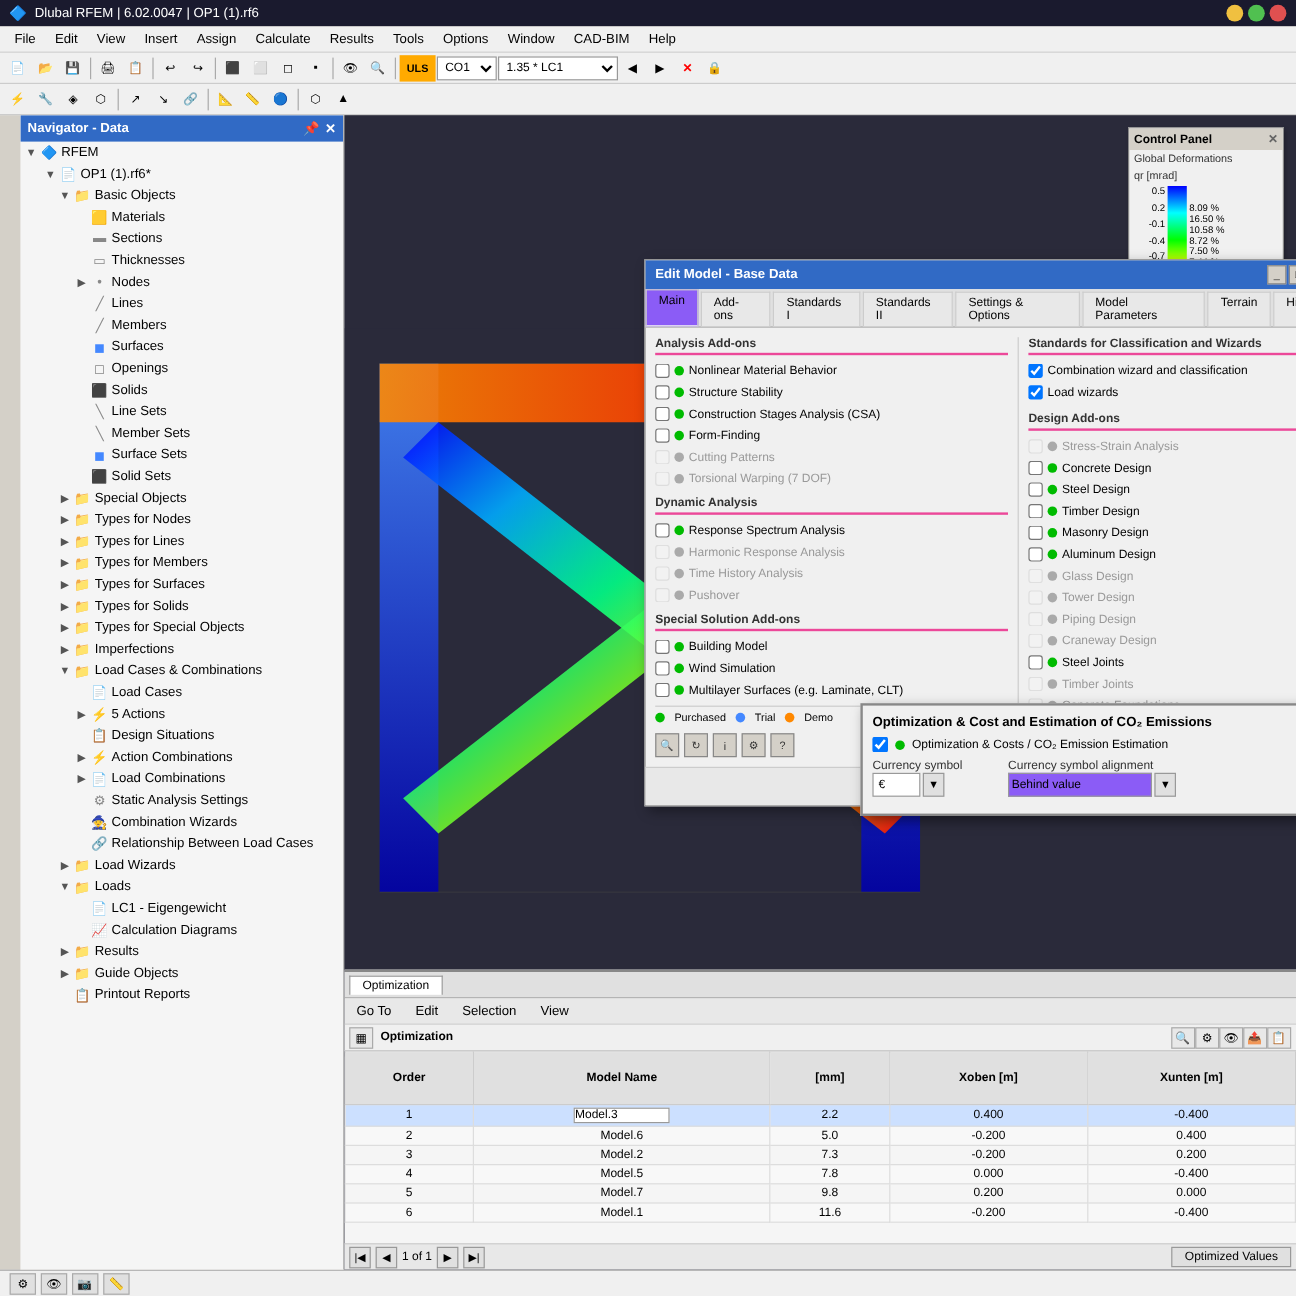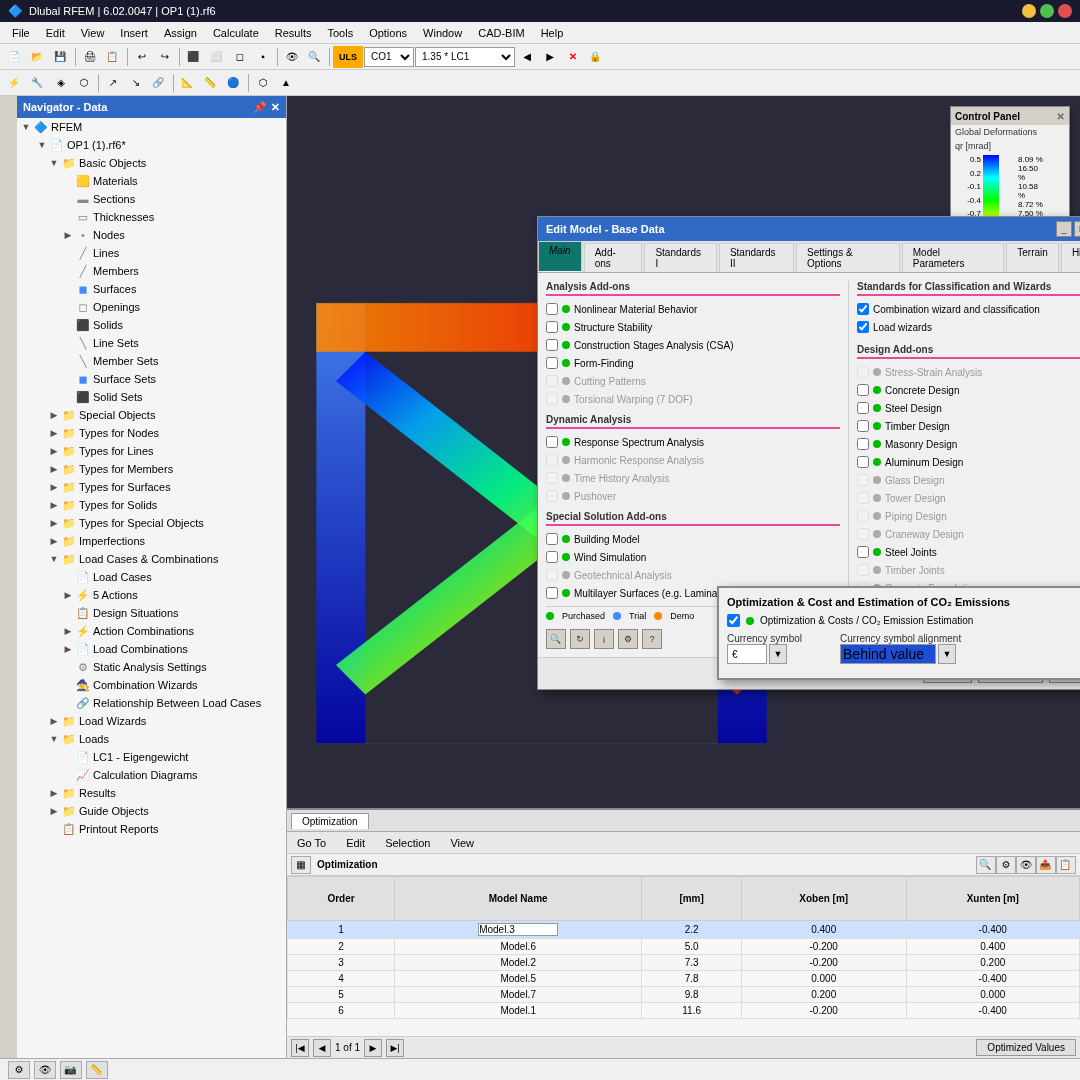--- a/index.html
+++ b/index.html
@@ -43,21 +43,21 @@
     .tree-icon { width: 16px; height: 16px; display: inline-flex; align-items: center; justify-content: center; flex-shrink: 0; margin-right: 2px; }
     .tree-label { font-size: 11px; }
 
     
     .canvas-area { flex: 1; background: #2a2a3a; position: relative; overflow: hidden; }
 
     
     .status-bar { background: #f0f0f0; height: 22px; display: flex; align-items: center; padding: 0 8px; font-size: 10px; border-top: 1px solid #aaa; }
 
     
-    .control-panel { position: absolute; right: 10px; top: 10px; width: 120px; background: #f0f0f0; border: 1px solid #888; box-shadow: 2px 2px 4px rgba(0,0,0,0.3); }
+    .control-panel { position: absolute; right: 10px; top: 10px; width: 130px; background: #f0f0f0; border: 1px solid #888; box-shadow: 2px 2px 4px rgba(0,0,0,0.3); }
     .cp-header { background: #d4d0c8; height: 18px; display: flex; align-items: center; padding: 0 4px; font-size: 10px; font-weight: bold; }
     .cp-close { margin-left: auto; cursor: pointer; color: #666; font-size: 10px; }
     .cp-label { font-size: 9px; padding: 2px 4px; color: #333; }
     .cp-gradient { width: 20px; background: linear-gradient(to bottom, #0000ff, #00ffff, #00ff00, #ffff00, #ff0000); }
 
     
     .bottom-panel { position: absolute; bottom: 0; left: 0; right: 0; height: 250px; background: #f5f5f5; border-top: 2px solid #888; display: flex; flex-direction: column; }
     .bottom-header { background: #e0e0e0; height: 22px; display: flex; align-items: center; padding: 0 4px; border-bottom: 1px solid #aaa; }
     .bottom-tabs { display: flex; }
     .bottom-tab { padding: 2px 10px; background: #f0f0f0; border: 1px solid #999; border-bottom: none; font-size: 10px; cursor: pointer; margin-right: 2px; }
@@ -70,21 +70,21 @@
     .bottom-table tr:nth-child(even) td { background: #f8f8f8; }
     .bottom-table tr.selected td { background: #cce0ff; }
     .bottom-footer { height: 22px; background: #e8e8e8; display: flex; align-items: center; padding: 0 4px; font-size: 10px; border-top: 1px solid #ccc; gap: 4px; }
     .nav-btn { width: 18px; height: 18px; background: #e0e0e0; border: 1px solid #999; cursor: pointer; display: flex; align-items: center; justify-content: center; font-size: 9px; }
     .modal { position: absolute; top: 120px; left: 250px; width: 580px; background: #f0f0f0; border: 1px solid #888; box-shadow: 4px 4px 10px rgba(0,0,0,0.4); display: flex; flex-direction: column; }
     .modal-title { background: #316ac5; color: white; height: 24px; display: flex; align-items: center; padding: 0 8px; font-size: 11px; font-weight: bold; }
     .modal-title-btns { margin-left: auto; display: flex; gap: 2px; }
     .modal-title-btn { width: 16px; height: 16px; background: #d4d0c8; border: 1px solid #888; cursor: pointer; display: flex; align-items: center; justify-content: center; font-size: 9px; color: #333; }
     .modal-tabs { display: flex; background: #e0e0e0; border-bottom: 1px solid #aaa; }
     .modal-tab { padding: 3px 10px; font-size: 10px; cursor: pointer; border: 1px solid #ccc; border-bottom: none; margin-right: 2px; margin-top: 2px; background: #e8e8e8; }
-    .modal-tab.active { background: #0f766e; border-bottom: 1px solid #f0f0f0; margin-top: 0; font-style: italic; }
+    .modal-tab.active { background: #8b5cf6; border-bottom: 1px solid #f0f0f0; margin-top: 0; }
     .modal-content { display: flex; flex: 1; padding: 8px; gap: 8px; }
     .modal-left { flex: 1; }
     .modal-right { width: 260px; border-left: 1px solid #ccc; padding-left: 8px; }
 
     .section-title { font-size: 10px; font-weight: bold; color: #333; margin-bottom: 4px; border-bottom: 2px solid #ec4899; padding-bottom: 2px; }
     .addon-item { display: flex; align-items: center; height: 18px; gap: 4px; font-size: 10px; }
     .addon-item input[type="checkbox"] { width: 12px; height: 12px; cursor: pointer; }
     .dot { width: 8px; height: 8px; border-radius: 50%; flex-shrink: 0; }
     .dot-green { background: #00bb00; }
     .dot-gray { background: #aaaaaa; }
@@ -96,21 +96,21 @@
     .modal-btn { padding: 3px 16px; background: #e0e0e0; border: 1px solid #888; cursor: pointer; font-size: 10px; }
     .modal-btn.primary { background: #e0e0e0; }
 
     
     .optim-popup { position: absolute; top: 490px; left: 430px; width: 600px; background: #f0f0f0; border: 2px solid #888; box-shadow: 4px 4px 10px rgba(0,0,0,0.4); padding: 8px; }
     .optim-title { font-size: 11px; font-weight: bold; margin-bottom: 6px; }
     .optim-row { display: flex; align-items: center; gap: 6px; margin-bottom: 6px; font-size: 10px; }
     .currency-group { display: flex; align-items: center; gap: 8px; }
     .currency-label { font-size: 10px; color: #333; }
     .currency-input { width: 40px; height: 20px; background: #fff; border: 1px solid #999; padding: 0 4px; font-size: 10px; }
-    .currency-select { width: 96px; height: 20px; background: #1d4ed8; border: 1px solid #999; font-size: 14px; padding: 0 2px; }
+    .currency-select { width: 120px; height: 20px; background: #8b5cf6; border: 1px solid #999; font-size: 10px; padding: 0 2px; }
 
     
     .addon-item.disabled { color: #999; }
     .addon-item.disabled input { opacity: 0.5; }
   </style>
 </head>
 <body>
 
 <div class="title-bar">
   <span style="margin-right:6px; font-size:12px;">🔷</span>
@@ -470,21 +470,21 @@
         <div style="display:flex; flex-direction:column; justify-content:space-between; font-size:8px; padding-right:2px; text-align:right; width:28px;">
           <span>0.5</span>
           <span>0.2</span>
           <span>-0.1</span>
           <span>-0.4</span>
           <span>-0.7</span>
           <span>-1.0</span>
           <span>-1.3</span>
         </div>
         <div class="cp-gradient" style="width:16px; height:90px;"></div>
-        <div style="display:flex; flex-direction:column; justify-content:flex-start; font-size:8px; padding-left:19px; width:44px;">
+        <div style="display:flex; flex-direction:column; justify-content:center; font-size:8px; padding-left:2px; width:44px;">
           <span>8.09 %</span>
           <span>16.50 %</span>
           <span>10.58 %</span>
           <span>8.72 %</span>
           <span>7.50 %</span>
           <span>7.44 %</span>
           <span>7.45 %</span>
         </div>
       </div>
     </div>
@@ -570,25 +570,20 @@
           <div class="section-title" style="margin-top:6px;">Special Solution Add-ons</div>
           <div class="addon-item">
             <input type="checkbox" style="">
             <span class="dot dot-green"></span>
             <span>Building Model</span>
           </div>
           <div class="addon-item">
             <input type="checkbox" style="">
             <span class="dot dot-green"></span>
             <span>Wind Simulation</span>
-          </div>
-          <div class="addon-item disabled">
-            <input type="checkbox" disabled="" style="">
-            <span class="dot dot-gray"></span>
-            <span>Geotechnical Analysis</span>
           </div>
           <div class="addon-item">
             <input type="checkbox" style="">
             <span class="dot dot-green"></span>
             <span>Multilayer Surfaces (e.g. Laminate, CLT)</span>
           </div>
 
           <div class="legend">
             <span class="legend-dot" style="background:#00bb00;"></span>
             <span>Purchased</span>

